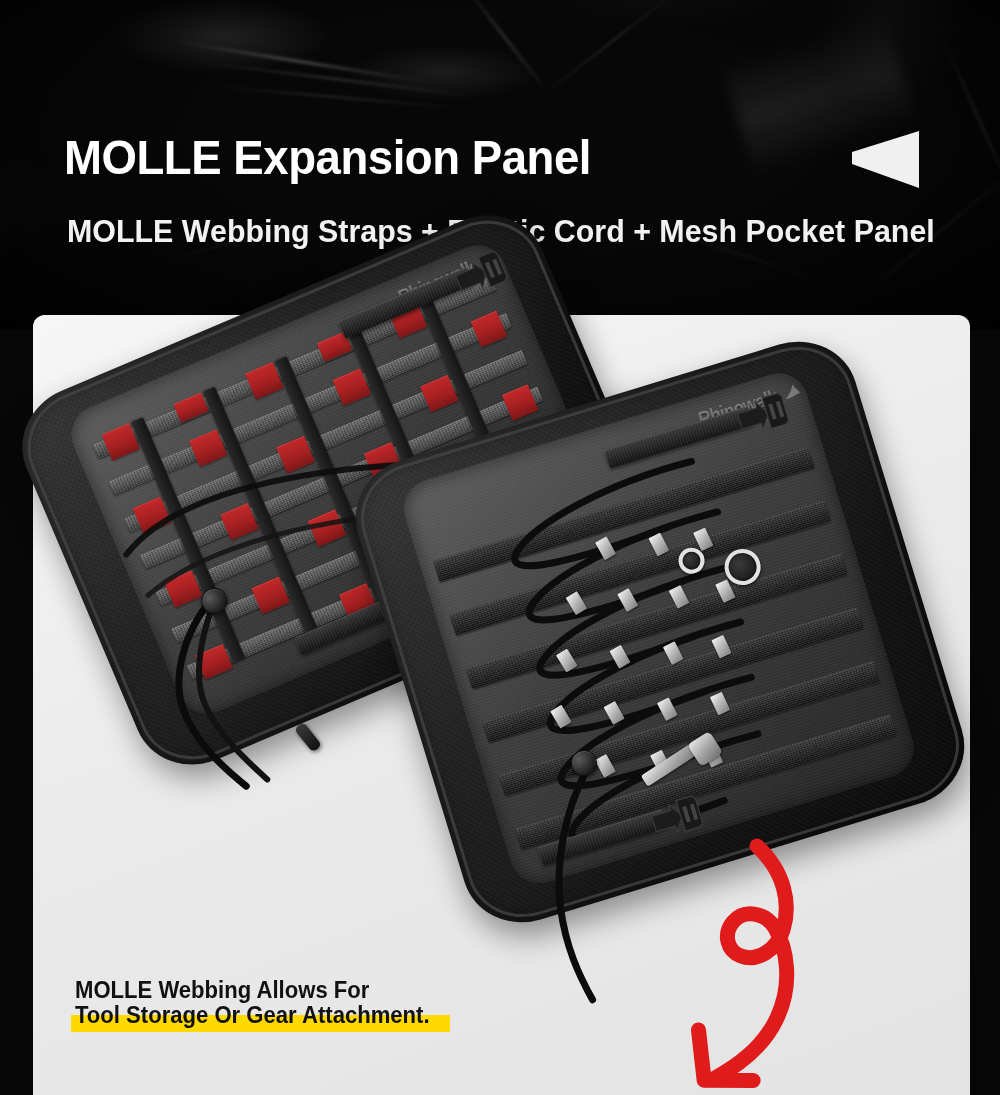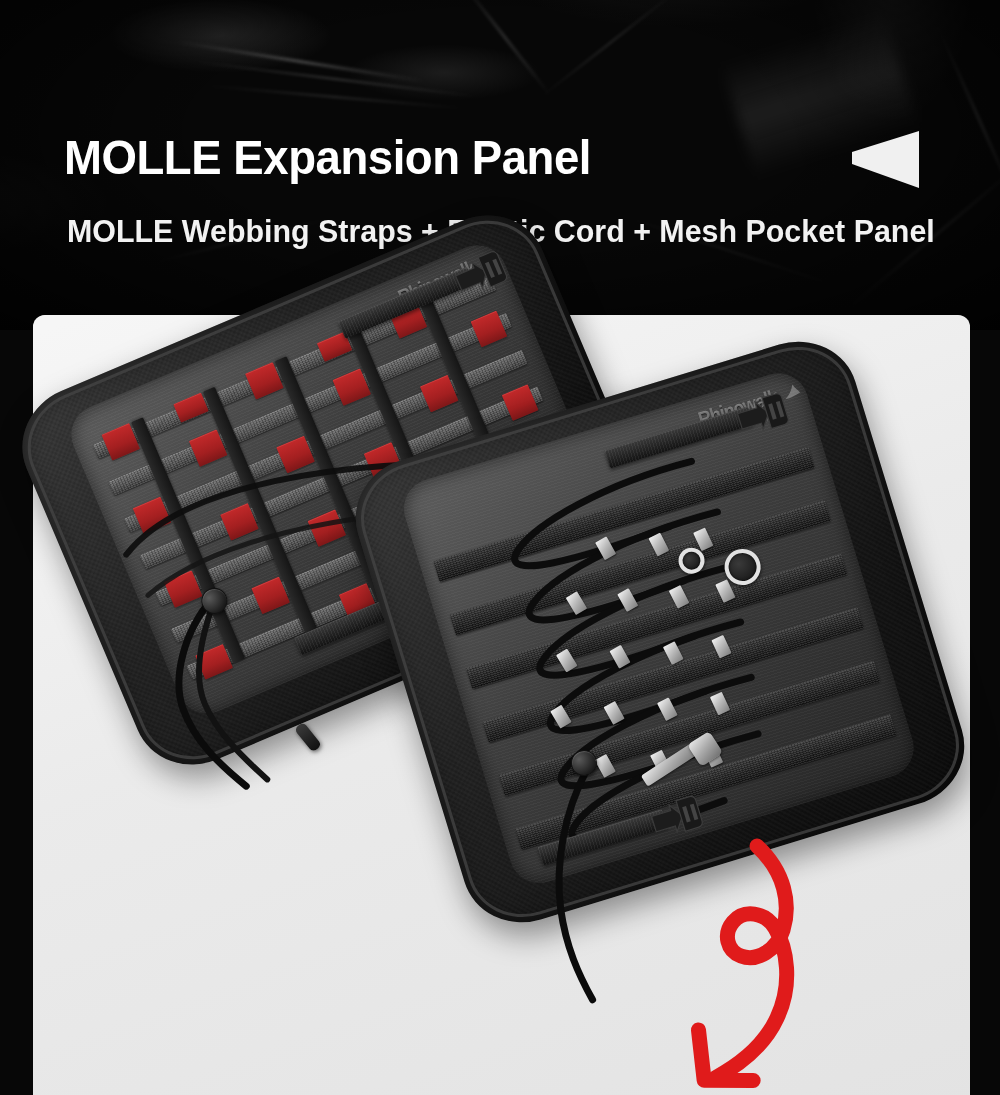--- a/index.html
+++ b/index.html
@@ -427,20 +427,27 @@
     </div>
 
     <div class="cord" style="left:0; top:300px;">
       <svg width="300" height="280" viewBox="0 0 300 280">
         <path d="M150,50 C116,84 92,130 84,176 C78,214 82,244 88,272" stroke="#0b0b0b" stroke-width="7" fill="none" stroke-linecap="round"></path>
       </svg>
     </div>
     <div class="cord-lock" style="left:136px; top:330px;"></div>
   </div>
 
+  <div class="caption">
+    <div class="l1">MOLLE Webbing Allows For</div>
+    <div class="l2-wrap">
+      <div class="hl"></div>
+      <div class="l2">Tool Storage Or Gear Attachment.</div>
+    </div>
+  </div>
 
   <div class="red-arrow">
     <svg width="230" height="260" viewBox="0 0 230 260">
       <path d="M112,8 C140,34 146,66 138,92 C132,112 112,124 96,118
                C82,113 78,96 88,84 C99,71 120,74 130,90
                C142,110 148,146 132,180 C120,206 96,226 70,240" stroke="#e01b1b" stroke-width="15" fill="none" stroke-linecap="round" stroke-linejoin="round"></path>
       <path d="M48,196 L64,244 L112,234" stroke="#e01b1b" stroke-width="15" fill="none" stroke-linecap="round" stroke-linejoin="round" transform="rotate(12 70 220)"></path>
     </svg>
   </div>
 

